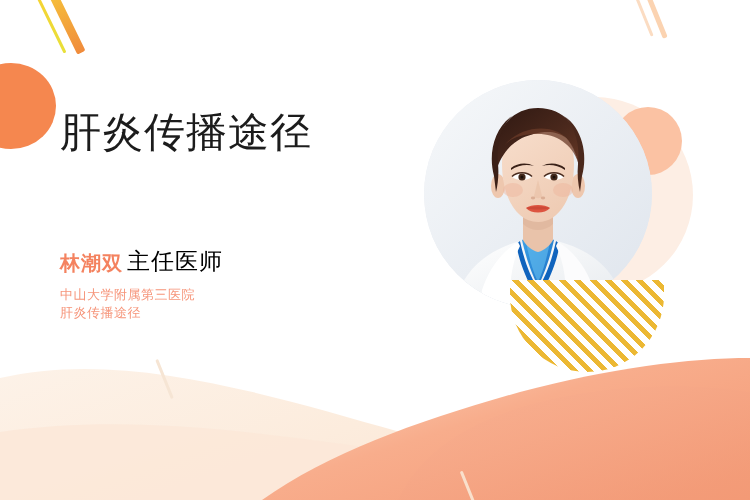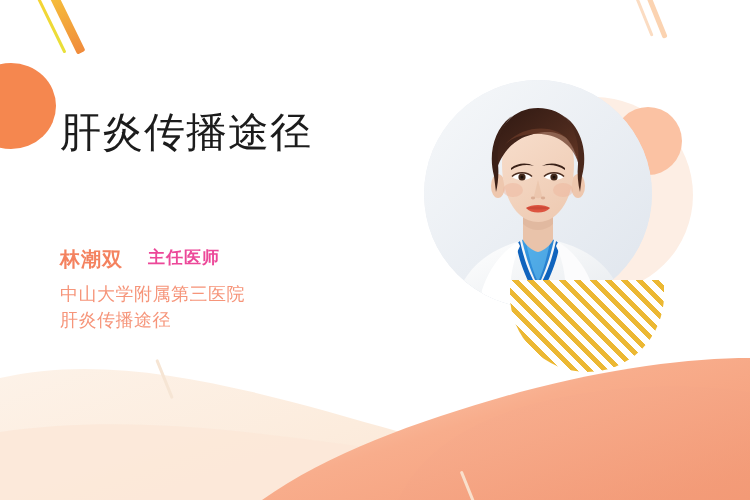--- a/index.html
+++ b/index.html
@@ -135,38 +135,38 @@
     margin:0;
     white-space:nowrap;
   }
   .credit-block{
     position:absolute;
     left:60px;top:246px;
     width:340px;
   }
   .name-row{
     display:flex;
-    align-items:flex-start;
-    gap:25px;
+    align-items:flex-end;
+    gap:4px;
     margin-bottom:9px;
   }
   .doc-name{
     font-size:20px;
     font-weight:bold;
     color:#f4825f;
     letter-spacing:1px;
   }
   .doc-title{
-    font-size:17px;
-    font-weight:700;
-    color:#ec4899;
+    font-size:23px;
+    font-weight:400;
+    color:#000000;
     letter-spacing:1px;
   }
   .affil{
-    font-size:18px;
+    font-size:13px;
     line-height:1.42;
     color:#f6957a;
     font-weight:400;
     letter-spacing:0.5px;
   }
   .affil div{white-space:nowrap;}
 </style>
 </head>
 <body>
 

